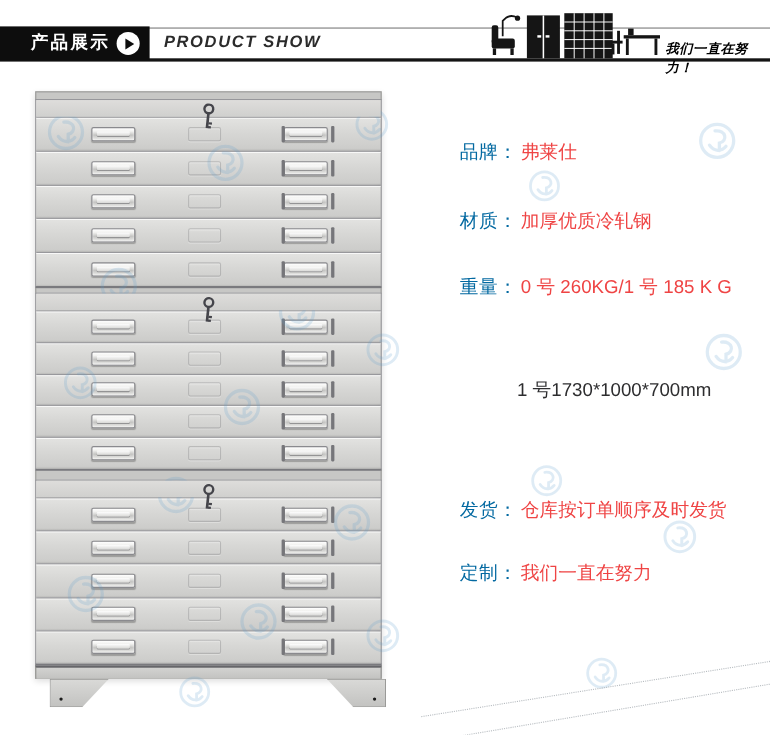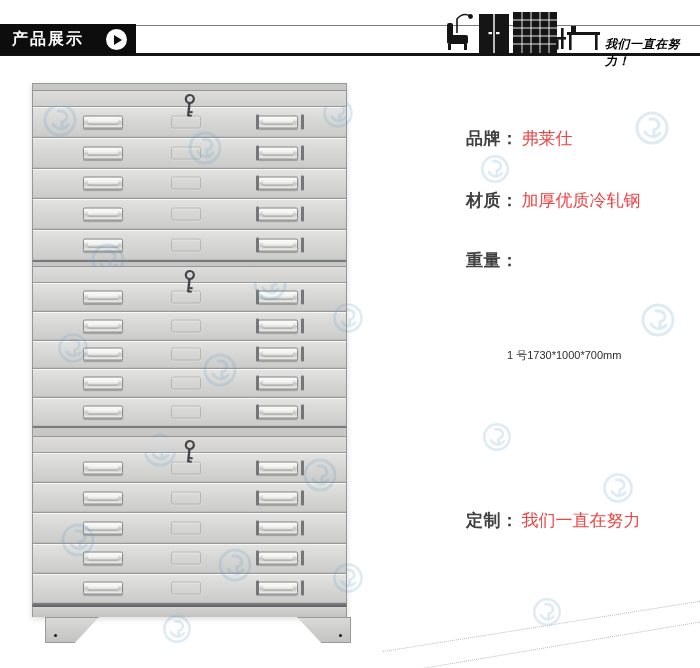--- a/index.html
+++ b/index.html
@@ -5,21 +5,21 @@
   * { margin:0; padding:0; box-sizing:border-box; }
   html,body { width:700px; height:668px; background:#fff; overflow:hidden;
     font-family:"Liberation Sans","DejaVu Sans",sans-serif; }
   #stage { position:relative; width:700px; height:668px; background:#fff; }
 
   
   .hdr-thinline { position:absolute; left:0; top:25px; width:700px; height:1px; background:#7b7b7b; }
   .hdr-thickline { position:absolute; left:0; top:53px; width:700px; height:3px; background:#141414; }
   .hdr-badge { position:absolute; left:0; top:24px; width:136px; height:31px; background:#0d0d0d;
     display:flex; align-items:center; }
-  .hdr-badge-label { color:#fff; font-size:16px; font-weight:700; letter-spacing:2px; margin-left:12px; }
+  .hdr-badge-label { color:#fff; font-size:16px; font-weight:700; letter-spacing:2px; margin-left:28px; }
   .play-badge { position:absolute; left:106px; top:5px; width:21px; height:21px; border-radius:50%;
     background:#fff; display:flex; align-items:center; justify-content:center; }
   .play-tri { width:0; height:0; border-top:5px solid transparent; border-bottom:5px solid transparent;
     border-left:8px solid #0d0d0d; margin-left:2px; }
   .hdr-title { position:absolute; left:149px; top:30px; font-size:15px; font-weight:700;
     font-style:italic; letter-spacing:1.5px; color:#2b2b2b; }
   .hdr-slogan { position:absolute; left:605px; top:36px; font-size:12px; font-weight:600;
     font-style:italic; color:#000000; letter-spacing:.5px; }
 
   
@@ -64,23 +64,23 @@
 
   
   .wm { position:absolute; opacity:.20; pointer-events:none; }
   .scratch { position:absolute; border-top:1px dotted #b7bcc0; transform-origin:left center; }
   .scratch-1 { left:383px; top:651px; width:335px; transform:rotate(-9deg); }
   .scratch-2 { left:398px; top:672px; width:320px; transform:rotate(-9.5deg); }
 
   
   .spec-row { position:absolute; left:418px; display:flex; white-space:nowrap;
     font-size:17px; line-height:22px; }
-  .spec-label { font-weight:700; color:#404040; letter-spacing:.5px;margin-left:48px; }
+  .spec-label { font-weight:400; color:#0369a1; letter-spacing:.5px; }
   .spec-value { color:#ef4444; margin-left:3px; }
-  .spec-line2 { position:absolute; left:470px; font-size:11px; line-height:22px; color:#2d2d2f; white-space:nowrap;margin-left:37px; }
+  .spec-line2 { position:absolute; left:470px; font-size:17px; line-height:22px; color:#2d2d2f; white-space:nowrap; }
 </style>
 </head>
 <body>
 
 <div id="stage">
 
   <svg width="0" height="0" style="position:absolute">
     <defs>
       <g id="wmlogo">
         <circle cx="0" cy="0" r="15" fill="none" stroke="#5f9fce" stroke-width="3"></circle>
@@ -98,20 +98,21 @@
   <div class="hdr-thinline"></div>
   <div class="hdr-thickline"></div>
 
   <div class="hdr-badge">
     <span class="hdr-badge-label">产品展示</span>
     <span class="play-badge">
         <span class="play-tri"></span>
       </span>
   </div>
 
+  <div class="hdr-title">PRODUCT SHOW</div>
 
   <svg style="position:absolute;left:443px;top:11px;width:158px;height:44px" viewBox="0 0 158 44">
     <path d="M14 22 L14 8 Q20 1 27 5" fill="none" stroke="#151515" stroke-width="1.6"></path>
     <circle cx="27.5" cy="5.5" r="2.4" fill="#151515"></circle>
     <rect x="4" y="24" width="21" height="9" rx="2" fill="#151515"></rect>
     <rect x="4" y="12" width="6" height="17" rx="2" fill="#151515"></rect>
     <rect x="5" y="33" width="3" height="6" fill="#151515"></rect>
     <rect x="21" y="33" width="3" height="6" fill="#151515"></rect>
     <rect x="36" y="3" width="30" height="39" fill="#151515"></rect>
     <line x1="51" y1="3" x2="51" y2="42" stroke="#fff" stroke-width="1.4"></line>
@@ -251,22 +252,27 @@
   <div class="spec-row" style="top:128px">
     <span class="spec-label">品牌：</span>
     <span class="spec-value">弗莱仕</span>
   </div>
   <div class="spec-row" style="top:190px">
     <span class="spec-label">材质：</span>
     <span class="spec-value">加厚优质冷轧钢</span>
   </div>
   <div class="spec-row" style="top:250px">
     <span class="spec-label">重量：</span>
+    <span class="spec-value">0 号 260KG/1 号 185 K G</span>
   </div>
   <div class="spec-line2" style="top:344px">1 号1730*1000*700mm</div>
+  <div class="spec-row" style="top:453px">
+    <span class="spec-label">发货：</span>
+    <span class="spec-value">仓库按订单顺序及时发货</span>
+  </div>
   <div class="spec-row" style="top:510px">
     <span class="spec-label">定制：</span>
     <span class="spec-value">我们一直在努力</span>
   </div>
 
   <svg class="wm" style="left:40px;top:100px" width="40" height="40" viewBox="-20 -20 40 40">
       <use href="#wmlogo"></use>
     </svg>
   <svg class="wm" style="left:185px;top:128px" width="40" height="40" viewBox="-20 -20 40 40">
       <use href="#wmlogo"></use>

